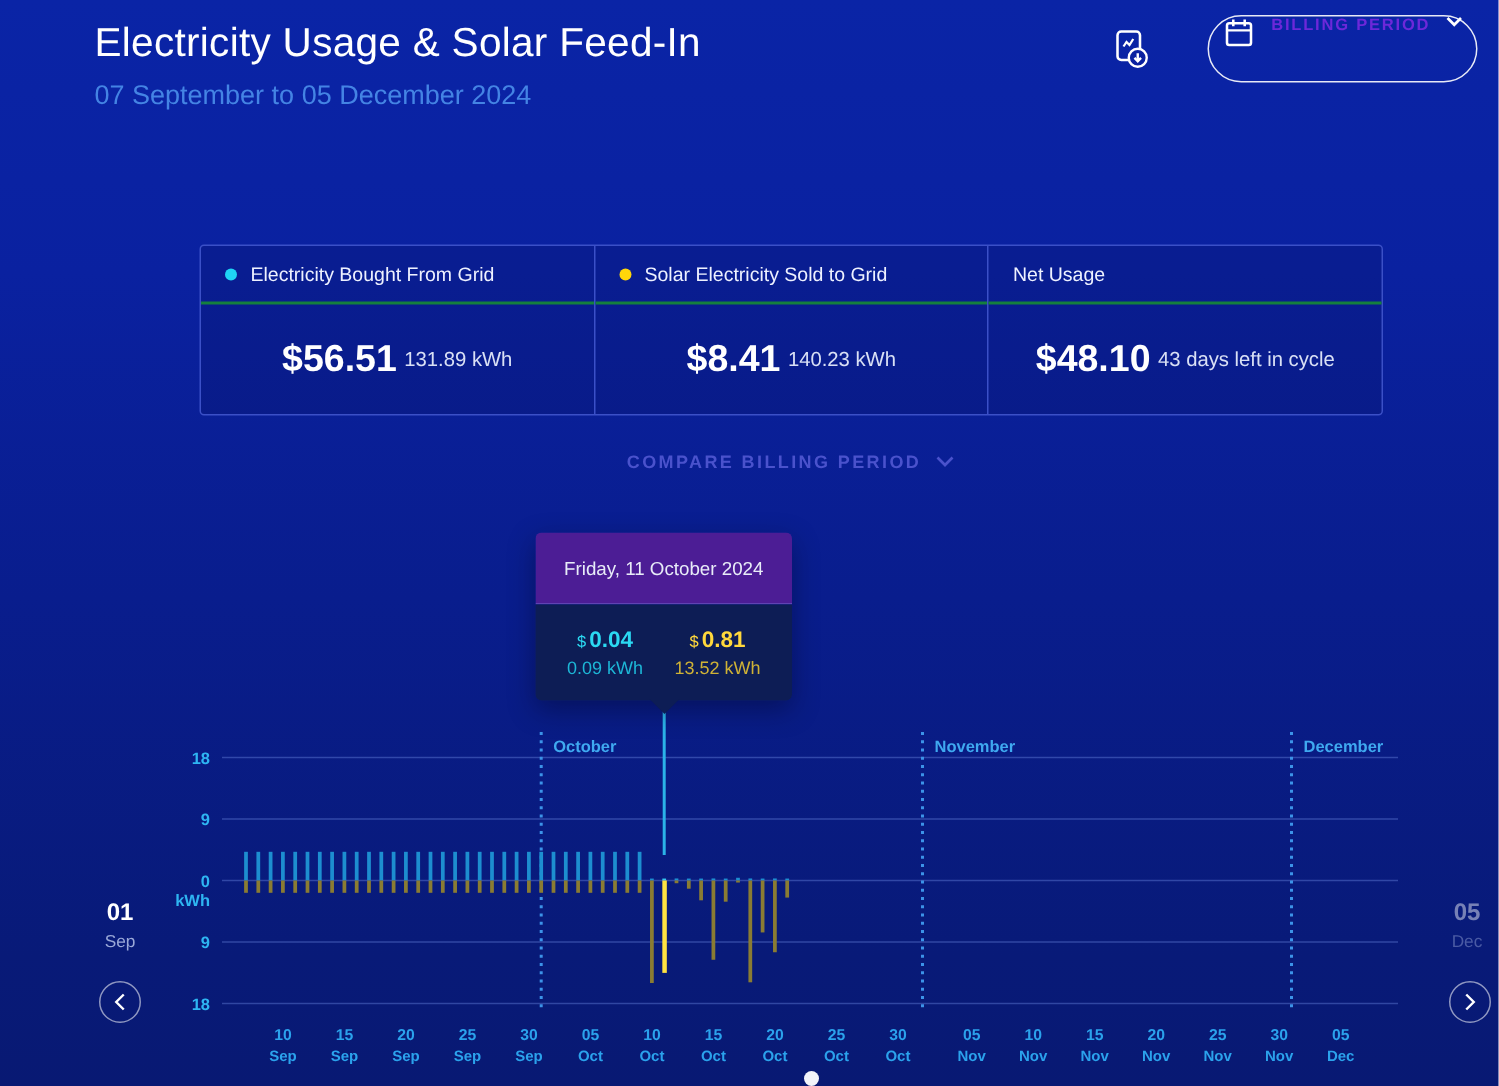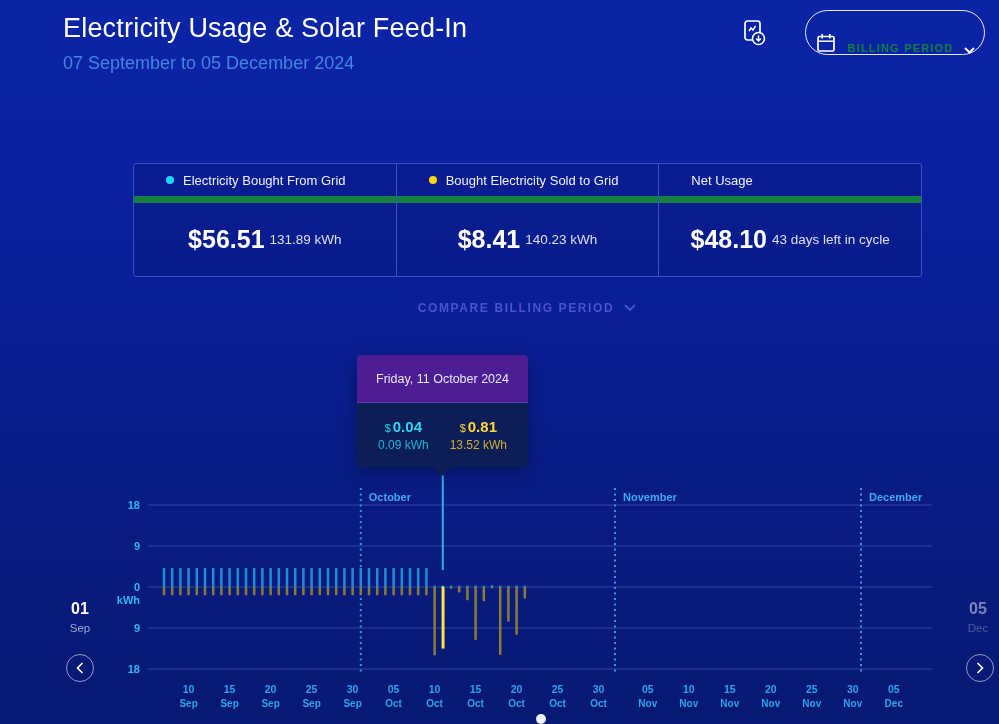--- a/index.html
+++ b/index.html
@@ -15,35 +15,35 @@
   .header-left { position:absolute; left:63px; top:13px; }
   .page-title { font-size:27px; font-weight:400; color:#ffffff; letter-spacing:0.2px; }
   .subtitle   { margin-top:9px; font-size:18px; color:#4484e4; }
   .export-btn {
     position:absolute; left:737px; top:17px; width:34px; height:34px;
     background:none; border:none; cursor:pointer; padding:0;
   }
   .billing-pill {
     position:absolute; left:805px; top:10px; width:180px; height:45px;
     border:1px solid rgba(255,255,255,0.9); border-radius:23px;
-    background:transparent; color:#15803d; cursor:pointer;
-    display:flex; align-items:flex-end; justify-content:center; gap:10px;
+    background:transparent; color:#6d28d9; cursor:pointer;
+    display:flex; align-items:flex-start; justify-content:center; gap:10px;
   }
   .billing-pill span { font-size:11px; font-weight:700; letter-spacing:1.2px; }
   
   .cards {
     position:absolute; left:133px; top:163px; width:789px; height:114px;
     border:1px solid #3b50c7; border-radius:3px; display:flex;
     background:rgba(5,11,80,0.18);
   }
   .card { flex:1; display:flex; flex-direction:column; }
   .card + .card { border-left:1px solid #3b50c7; }
   .card-head {
-    height:39px; border-bottom:7px solid #15803d; display:flex; align-items:center;
-    padding-left:32px; gap:9px; font-size:13px; color:#eef1ff;text-align:right;
+    height:39px; border-bottom:2px solid #15803d; display:flex; align-items:center;
+    padding-left:16px; gap:9px; font-size:13px; color:#eef1ff;text-align:right;
   }
   .dot { width:8px; height:8px; border-radius:50%; flex:0 0 auto; }
   .card-body { flex:1; display:flex; flex-direction:row; align-items:center; justify-content:center; gap:5px; }
   .amount { font-size:25px; font-weight:700; color:#ffffff; }
   .card-sub { font-size:13.5px; color:#d9e0f5; }
   
   .compare {
     position:absolute; left:377px; top:297px; width:300px; height:22px;
     background:none; border:none; cursor:pointer;
     display:flex; align-items:center; justify-content:center; gap:10px;
@@ -134,21 +134,21 @@
       <span>Electricity Bought From Grid</span>
     </div>
     <div class="card-body">
       <div class="amount">$56.51</div>
       <div class="card-sub">131.89 kWh</div>
     </div>
   </div>
   <div class="card">
     <div class="card-head">
       <span class="dot" style="background-color: rgb(255, 214, 10);"></span>
-      <span>Bought Electricity Sold to Grid</span>
+      <span>Solar Electricity Sold to Grid</span>
     </div>
     <div class="card-body">
       <div class="amount">$8.41</div>
       <div class="card-sub">140.23 kWh</div>
     </div>
   </div>
   <div class="card">
     <div class="card-head">
       <span>Net Usage</span>
     </div>

